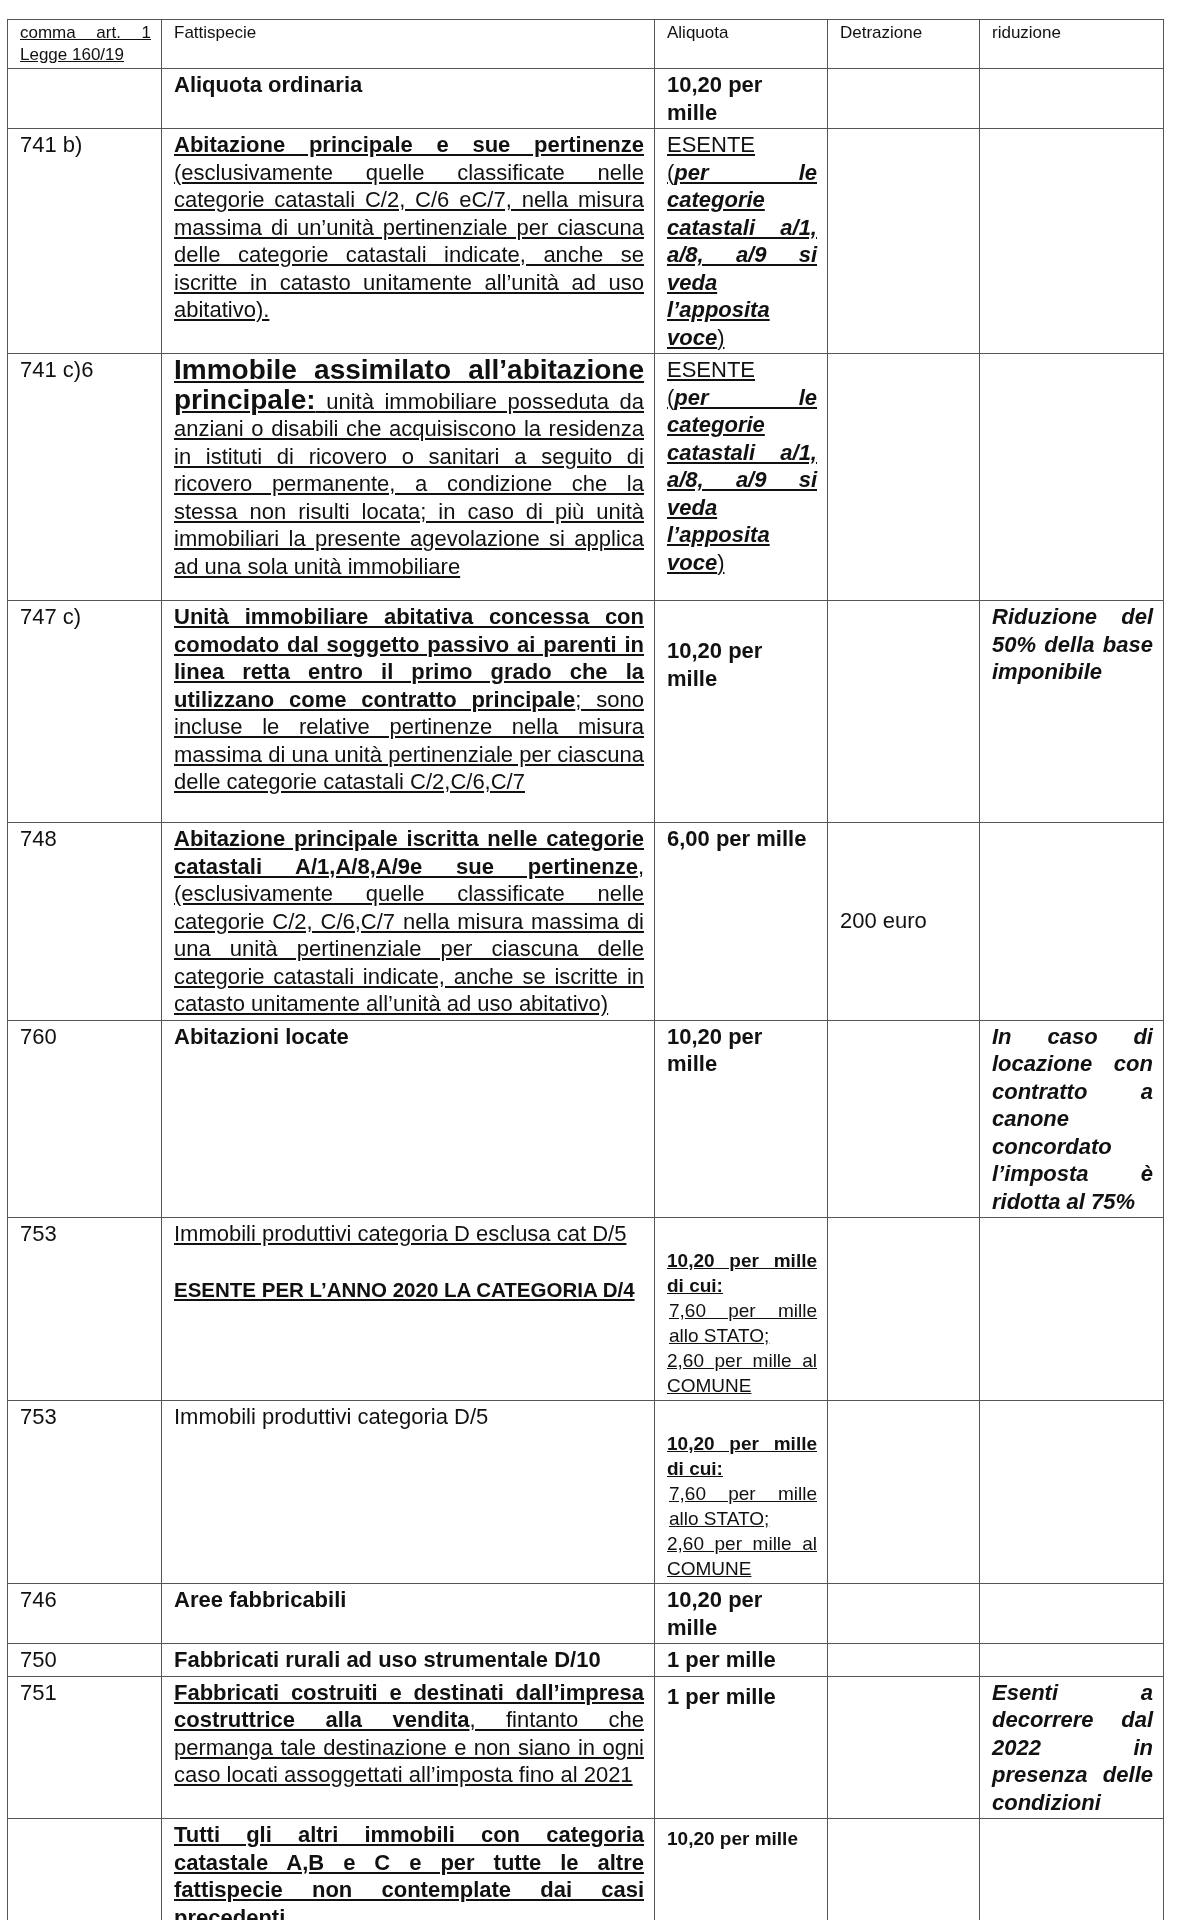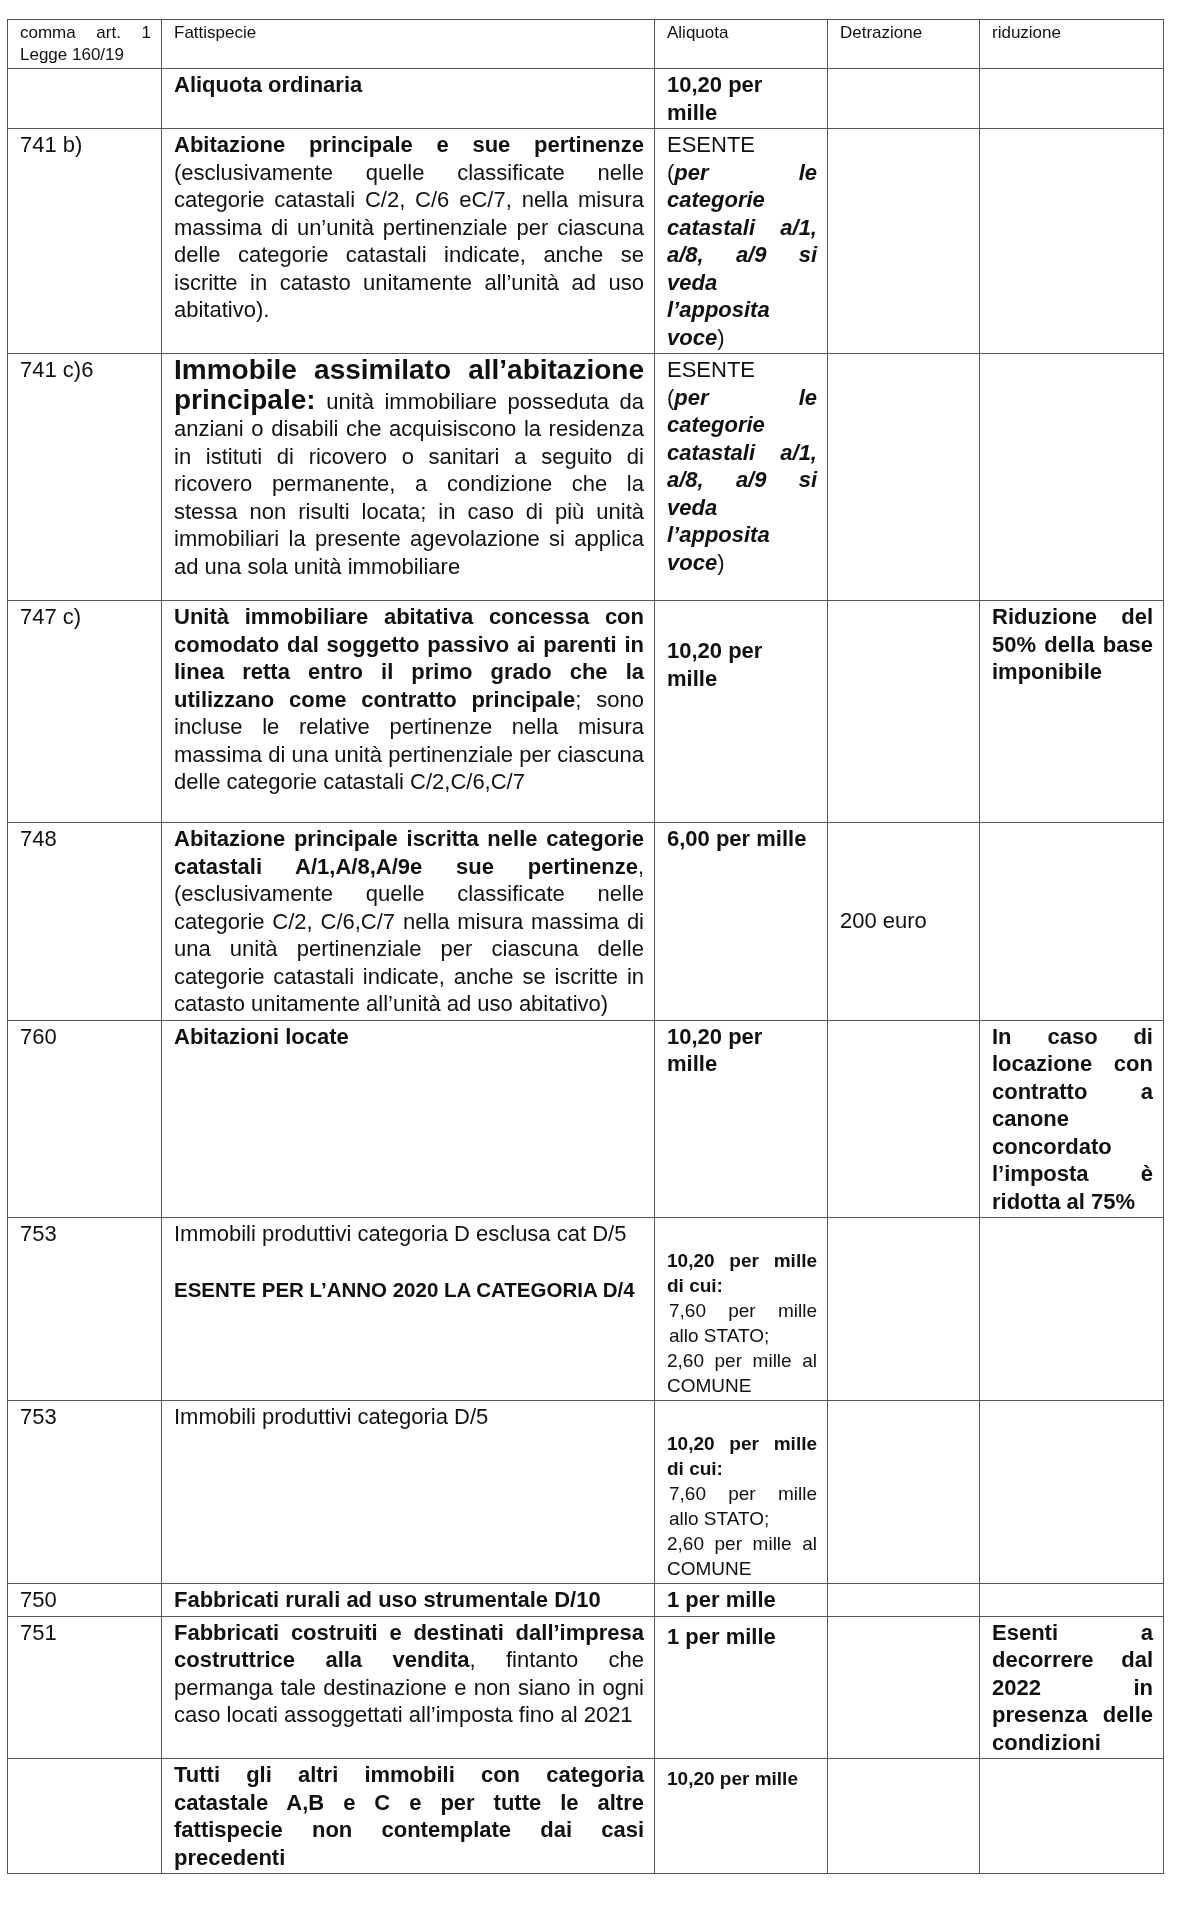--- a/index.html
+++ b/index.html
@@ -9,26 +9,26 @@
     position: absolute; left: 7px; top: 19px;
     width: 1157px; border-collapse: collapse; table-layout: fixed;
   }
   table.imu td {
     border: 1.5px solid #555; vertical-align: top;
     padding: 2px 10px 2px 12px; line-height: 27.5px; font-size: 22px;
   }
   col.c1 { width: 154px; } col.c2 { width: 493px; } col.c3 { width: 173px; }
   col.c4 { width: 152px; } col.c5 { width: 184px; }
   tr.hdr td { font-size: 17px; line-height: 22px; padding-top: 2px; }
-  .j { text-align: justify; text-align-last: auto; }
+  .j { text-align: justify; text-align-last: auto; text-decoration: underline; }
   .b { font-weight: bold; margin-top: 28px; }
   .small { font-size: 16.5px; line-height: 22px; }
   .smallb { font-size: 16.5px; line-height: 22px; font-weight: bold; }
   .it { font-style: italic; font-weight: bold; }
-  .rid { font-size: 16.5px; line-height: 22px; font-weight: bold; text-align: justify; }
+  .rid { font-size: 16.5px; line-height: 22px; font-weight: bold; text-align: justify; font-style: italic; }
   .big-b { font-size: 20px; line-height: 25px; font-weight: bold; }
   .val-mid { padding-top: 36px !important; }
   .det-mid { padding-top: 84px !important; font-size: 22px; }
 </style>
 </head>
 <body>
 
 <table class="imu">
   <colgroup>
     <col class="c1">
@@ -131,20 +131,27 @@
       <td>Immobili produttivi categoria D/5</td>
       <td class="j" style="font-size:19px;line-height:25px;">
         <div class="b">10,20 per mille di cui:</div>
         <div style="padding-left:2px">7,60 per mille allo STATO;</div>
         <div>2,60 per mille al COMUNE</div>
       </td>
       <td></td>
       <td></td>
     </tr>
 
+    <tr style="height:28px">
+      <td>746</td>
+      <td class="b">Aree fabbricabili</td>
+      <td class="big-b">10,20 per mille</td>
+      <td></td>
+      <td></td>
+    </tr>
 
     <tr style="height:29px">
       <td>750</td>
       <td class="b">Fabbricati rurali ad uso strumentale D/10</td>
       <td class="big-b" style="font-size:22px">1 per mille</td>
       <td></td>
       <td></td>
     </tr>
 
 

